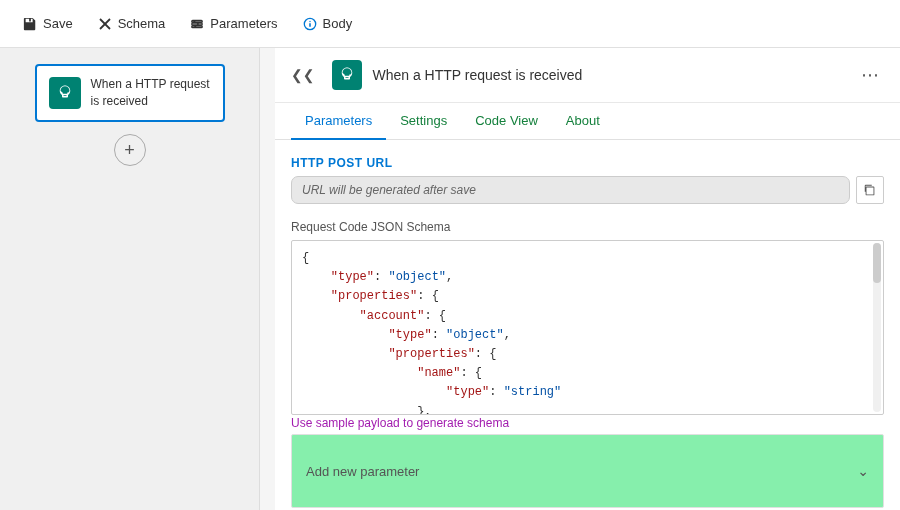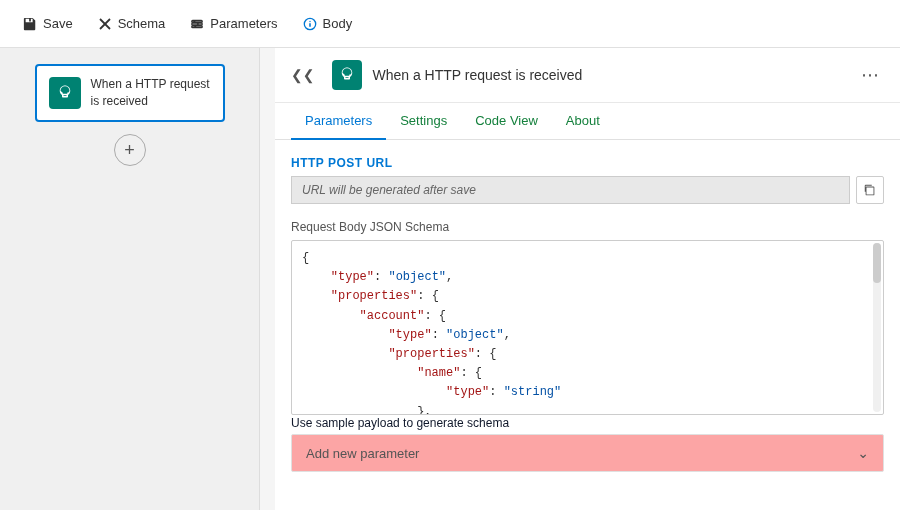--- a/index.html
+++ b/index.html
@@ -191,21 +191,21 @@
       display: flex;
       align-items: center;
       gap: 6px;
       margin-bottom: 16px;
     }
     .url-input {
       flex: 1;
       padding: 6px 10px;
       background: #e8e8e8;
       border: 1px solid #ccc;
-      border-radius: 0;
+      border-radius: 7px;
       font-size: 12px;
       color: #666;
       font-style: italic;
     }
     .copy-btn {
       width: 28px;
       height: 28px;
       background: none;
       border: 1px solid #ccc;
       border-radius: 2px;
@@ -252,33 +252,33 @@
 
     .c-brace { color: #333; }
     .c-key { color: #a31515; }
     .c-val { color: #0451a5; }
     .c-colon { color: #333; }
 
     .sample-link {
       margin-top: 24px;
       margin-bottom: 16px;
       font-size: 12px;
-      color: #0f172a;
+      color: #a21caf;
       cursor: pointer;
       text-decoration: none;
     }
 
     .add-param-bar {
       display: flex;
       align-items: center;
       justify-content: space-between;
-      padding: 10px 14px;
+      padding: 28px 14px;
       border: 1px solid #e0e0e0;
       border-radius: 2px;
-      background: #fca5a5;
+      background: #86efac;
       cursor: pointer;
       margin-top: 4px;
     }
     .add-param-text {
       font-size: 13px;
       color: #555;
     }
     .chevron-down {
       color: #555;
       font-size: 14px;
@@ -373,21 +373,21 @@
       <div class="url-field">
         <div class="url-input">URL will be generated after save</div>
         <button class="copy-btn">
           <svg width="14" height="14" viewBox="0 0 16 16" fill="#555">
             <path d="M4 4h8a1 1 0 011 1v8a1 1 0 01-1 1H4a1 1 0 01-1-1V5a1 1 0 011-1zm0 1v8h8V5H4zM3 2h7v1H3v7H2V3a1 1 0 011-1z"></path>
           </svg>
         </button>
       </div>
 
       
-      <div class="schema-label">Request Body JSON Schema</div>
+      <div class="schema-label">Request Code JSON Schema</div>
       <div class="code-box">
         <div class="code-content">
           <div><span class="c-brace">{</span></div>
           <div>&nbsp;&nbsp;&nbsp;&nbsp;<span class="c-key">"type"</span><span class="c-colon">: </span><span class="c-val">"object"</span><span class="c-colon">,</span></div>
           <div>&nbsp;&nbsp;&nbsp;&nbsp;<span class="c-key">"properties"</span><span class="c-colon">: {</span></div>
           <div>&nbsp;&nbsp;&nbsp;&nbsp;&nbsp;&nbsp;&nbsp;&nbsp;<span class="c-key">"account"</span><span class="c-colon">: {</span></div>
           <div>&nbsp;&nbsp;&nbsp;&nbsp;&nbsp;&nbsp;&nbsp;&nbsp;&nbsp;&nbsp;&nbsp;&nbsp;<span class="c-key">"type"</span><span class="c-colon">: </span><span class="c-val">"object"</span><span class="c-colon">,</span></div>
           <div>&nbsp;&nbsp;&nbsp;&nbsp;&nbsp;&nbsp;&nbsp;&nbsp;&nbsp;&nbsp;&nbsp;&nbsp;<span class="c-key">"properties"</span><span class="c-colon">: {</span></div>
           <div>&nbsp;&nbsp;&nbsp;&nbsp;&nbsp;&nbsp;&nbsp;&nbsp;&nbsp;&nbsp;&nbsp;&nbsp;&nbsp;&nbsp;&nbsp;&nbsp;<span class="c-key">"name"</span><span class="c-colon">: {</span></div>
           <div>&nbsp;&nbsp;&nbsp;&nbsp;&nbsp;&nbsp;&nbsp;&nbsp;&nbsp;&nbsp;&nbsp;&nbsp;&nbsp;&nbsp;&nbsp;&nbsp;&nbsp;&nbsp;&nbsp;&nbsp;<span class="c-key">"type"</span><span class="c-colon">: </span><span class="c-val">"string"</span></div>

